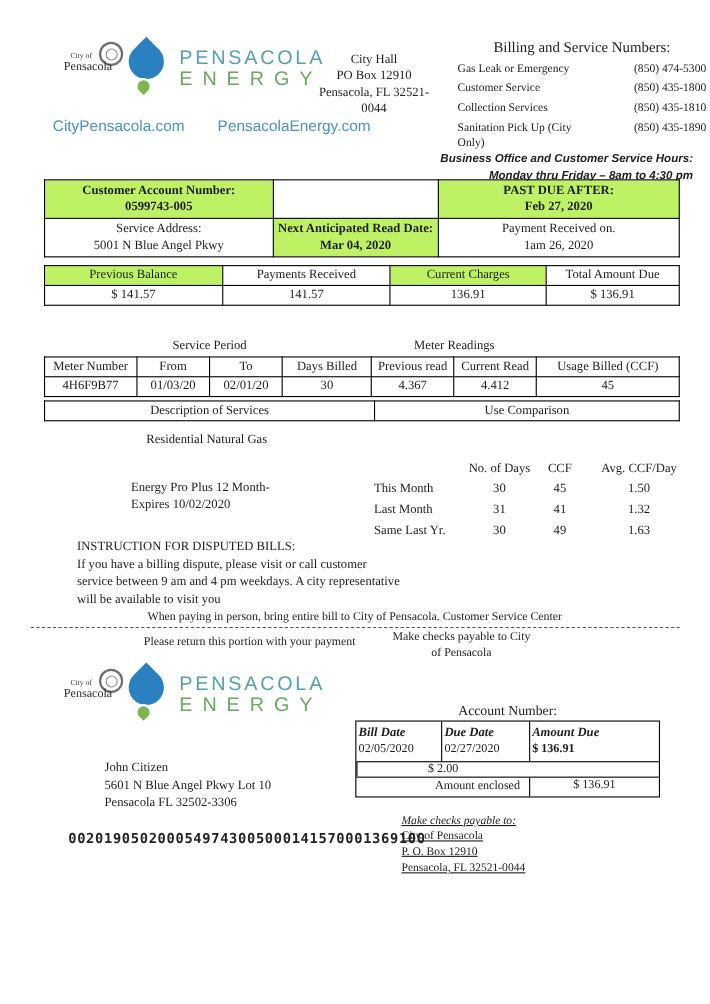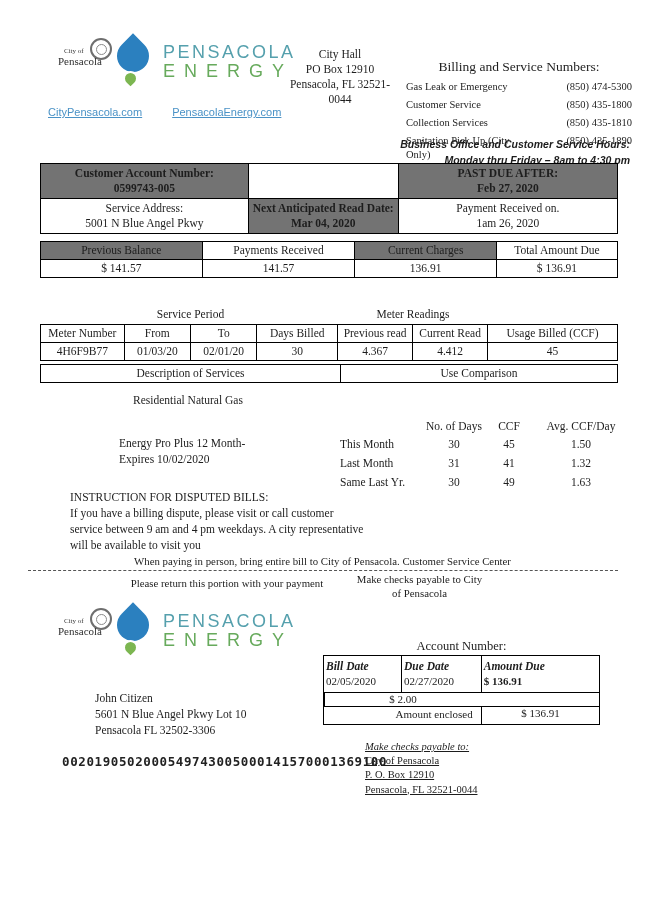--- a/index.html
+++ b/index.html
@@ -30,30 +30,30 @@
   .elogo-txt { font-family:"Liberation Sans", sans-serif; line-height:1.05; }
   .elogo-l1 { font-size:18px; color:#55a0ad; letter-spacing:2.5px; }
   .elogo-l2 { font-size:18px; color:#67aa5c; letter-spacing:9px; }
 
   
   .cityhall { width:150px; text-align:center; font-size:11.5px; line-height:1.3; }
   .billing { width:226px; }
   .billing-title { text-align:center; font-size:13.5px; margin-bottom:4px; }
   .billing-row { display:flex; justify-content:space-between; font-size:10.5px; margin-top:5px; line-height:1.25; }
   .billing-row .lbl { width:128px; }
-  .links a, .links span.link { font-family:"Liberation Sans", sans-serif; font-size:11px;
-    color:#4a92c6; text-decoration:underline; cursor:pointer; }
+  .links a, .links span.link { font-family:"Liberation Sans", sans-serif; font-size:14px;
+    color:#4a92c6; cursor:pointer; }
   .links { display:flex; gap:30px; }
   .hours { width:300px; text-align:right; font-family:"Liberation Sans", sans-serif;
     font-style:italic; font-weight:bold; font-size:10.5px; line-height:1.5; }
 
   
   table { border-collapse:collapse; }
   td { border:1px solid #000; text-align:center; font-size:11.5px; line-height:1.3; padding:2px; }
-  .gray { background:#737373; }
+  .gray { background:#bef264; }
   .b { font-weight:bold; }
   .acct-table { width:578px; table-layout:fixed; }
   .balance-table { width:578px; table-layout:fixed; }
   .balance-table td { padding:1px 2px; }
   .meter-group { width:578px; height:15px; font-size:11.5px; }
   .meter-group span { position:absolute; text-align:center; }
   .mg1 { left:84px; width:133px; }
   .mg2 { left:298px; width:150px; }
   .meter-table { width:578px; table-layout:fixed; }
   .meter-table td { padding:1px 2px; }
@@ -119,21 +119,21 @@
     </span>
   </div>
 
   <div class="abs cityhall" style="left:265px; top:47px;">
     <div>City Hall</div>
     <div>PO Box 12910</div>
     <div>Pensacola, FL 32521-</div>
     <div>0044</div>
   </div>
 
-  <div class="abs billing" style="left:406px; top:35px;margin-top:24px;">
+  <div class="abs billing" style="left:416px; top:35px;">
     <div class="billing-title">Billing and Service Numbers:</div>
     <div class="billing-row">
       <span class="lbl">Gas Leak or Emergency</span>
       <span class="ph">(850) 474-5300</span>
     </div>
     <div class="billing-row">
       <span class="lbl">Customer Service</span>
       <span class="ph">(850) 435-1800</span>
     </div>
     <div class="billing-row">

